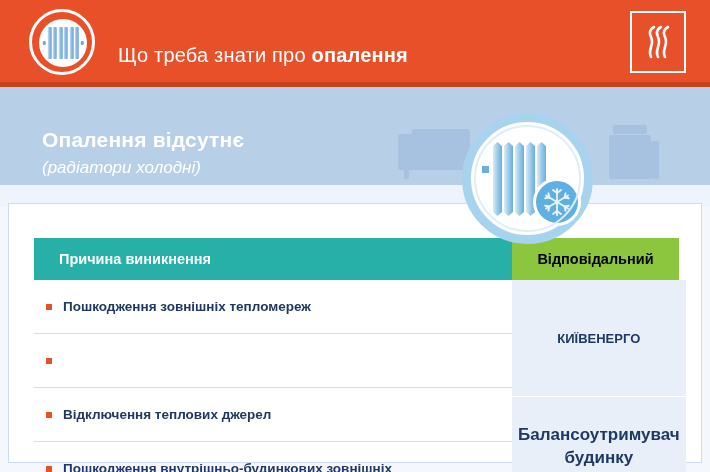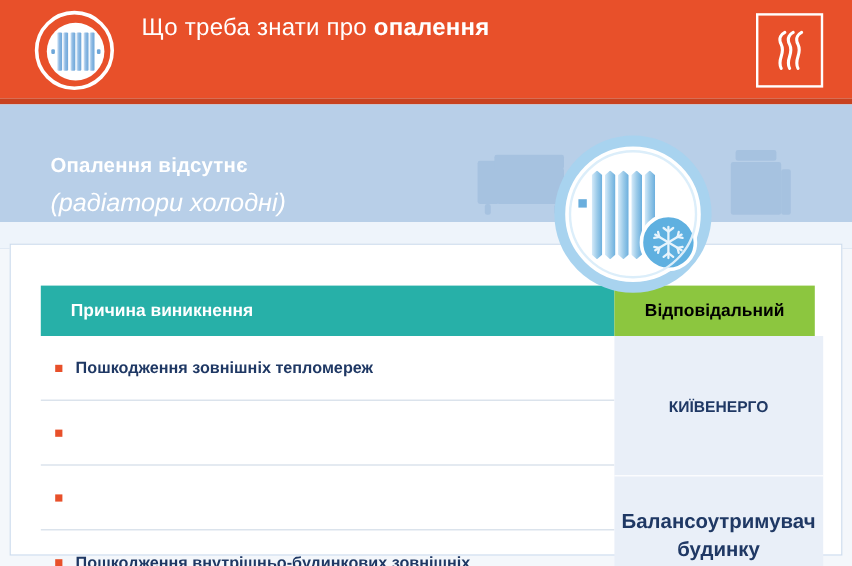--- a/index.html
+++ b/index.html
@@ -46,21 +46,21 @@
   }
   .logo-rad i {
     display: block; width: 4px; height: 32px;
     background: linear-gradient(90deg,#cfe2f5 0%,#8cb9e3 45%,#6ea7d9 100%);
     border-radius: 1px;
   }
   .logo-rad .cap {
     width: 3px; height: 4px; background: #6ea7d9; border-radius: 1px;
   }
   #header-title {
-    position: absolute; left: 118px; top: 12px;
+    position: absolute; left: 118px; top: 44px;
     font-size: 20px; color: #ffffff; font-weight: 400;
     letter-spacing: .2px; white-space: nowrap;
   }
   #header-title b { font-weight: 700; }
   #heat-badge {
     position: absolute; right: 24px; top: 11px;
     width: 56px; height: 62px;
     border: 2.5px solid #ffffff;
     display: flex; align-items: center; justify-content: center;
   }
@@ -73,26 +73,26 @@
     overflow: hidden;
   }
   #hero-floor {
     position: absolute; left: 0; bottom: 0;
     width: 710px; height: 22px;
     background: #eef4fb;
   }
   .furn { position: absolute; background: #a6c2e0; border-radius: 2px; }
   #hero-title {
     position: absolute; left: 42px; top: 128px;
-    font-size: 17px; font-weight: 700; color: #ffffff;
+    font-size: 21px; font-weight: 700; color: #ffffff;
     letter-spacing: .2px;
   }
   #hero-subtitle {
     position: absolute; left: 42px; top: 158px;
-    font-size: 21px; font-style: italic; color: #ffffff;
+    font-size: 17px; font-style: italic; color: #ffffff;
   }
 
   
   #circle-illus {
     position: absolute; left: 462px; top: 113px;
     width: 131px; height: 131px;
     border-radius: 50%;
     background: #ffffff;
     border: 9px solid #a8d3ef;
     z-index: 5;
@@ -270,20 +270,21 @@
         <div id="col-cause">
           <div class="row">
             <span class="bullet"></span>
             <span class="row-label">Пошкодження зовнішніх тепломереж</span>
           </div>
           <div class="row">
             <span class="bullet"></span>
           </div>
           <div class="row">
             <span class="bullet"></span>
+            <span class="row-label">Відключення теплових джерел</span>
           </div>
           <div class="row">
             <span class="bullet"></span>
             <span class="row-label">Пошкодження внутрішньо-будинкових зовнішніх</span>
           </div>
         </div>
 
         <div id="col-resp">
           <div id="resp-main">КИЇВЕНЕРГО</div>
           <div id="resp-alt">Балансоутримувач будинку</div>

